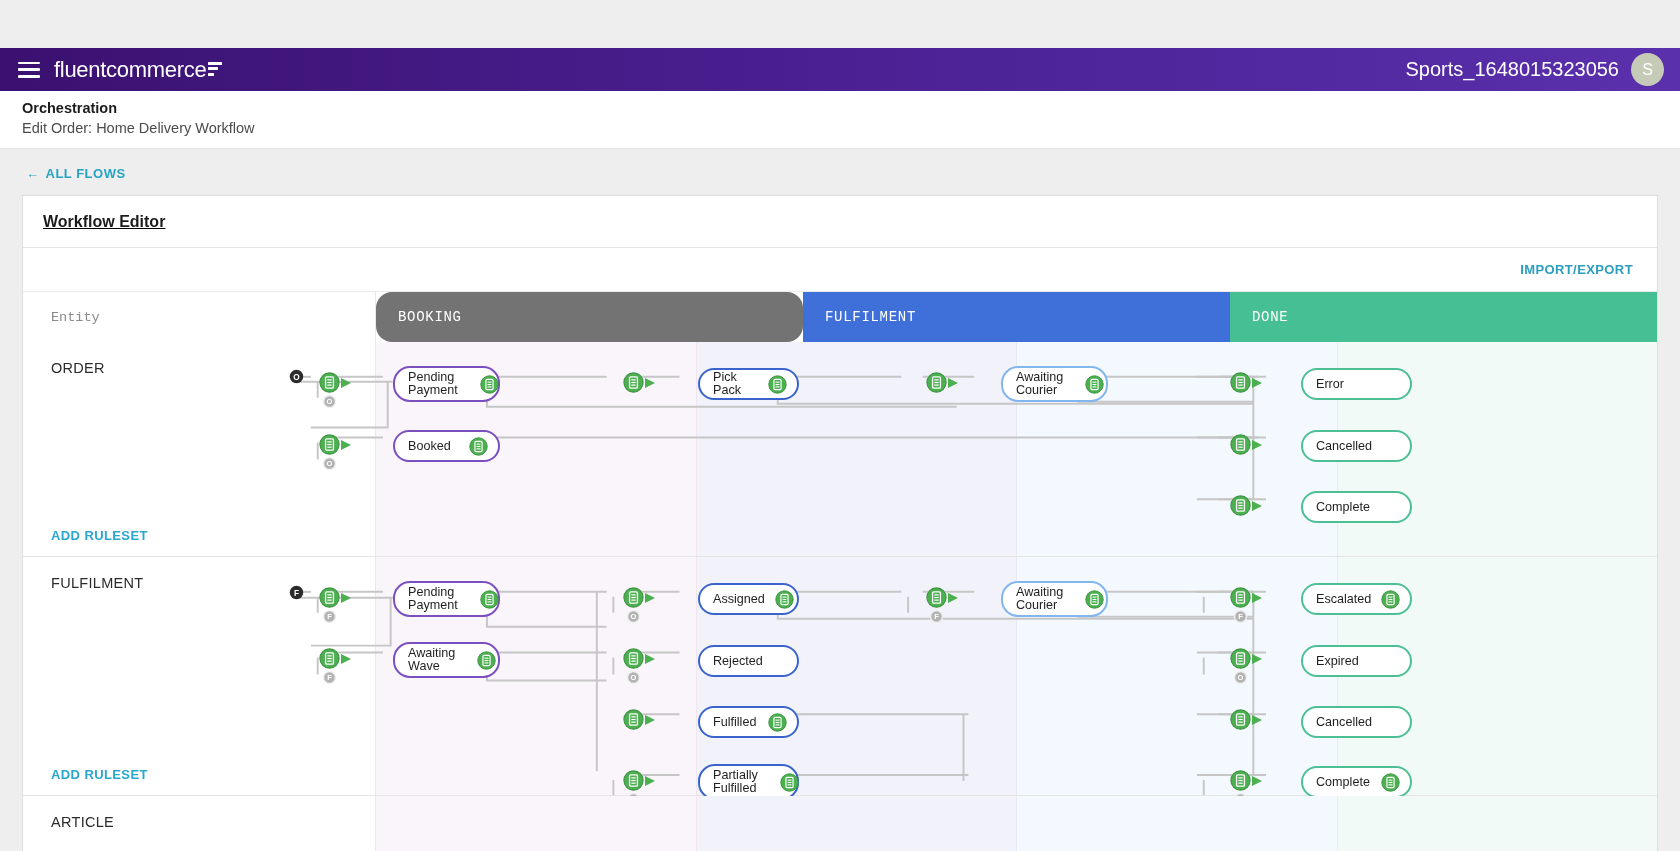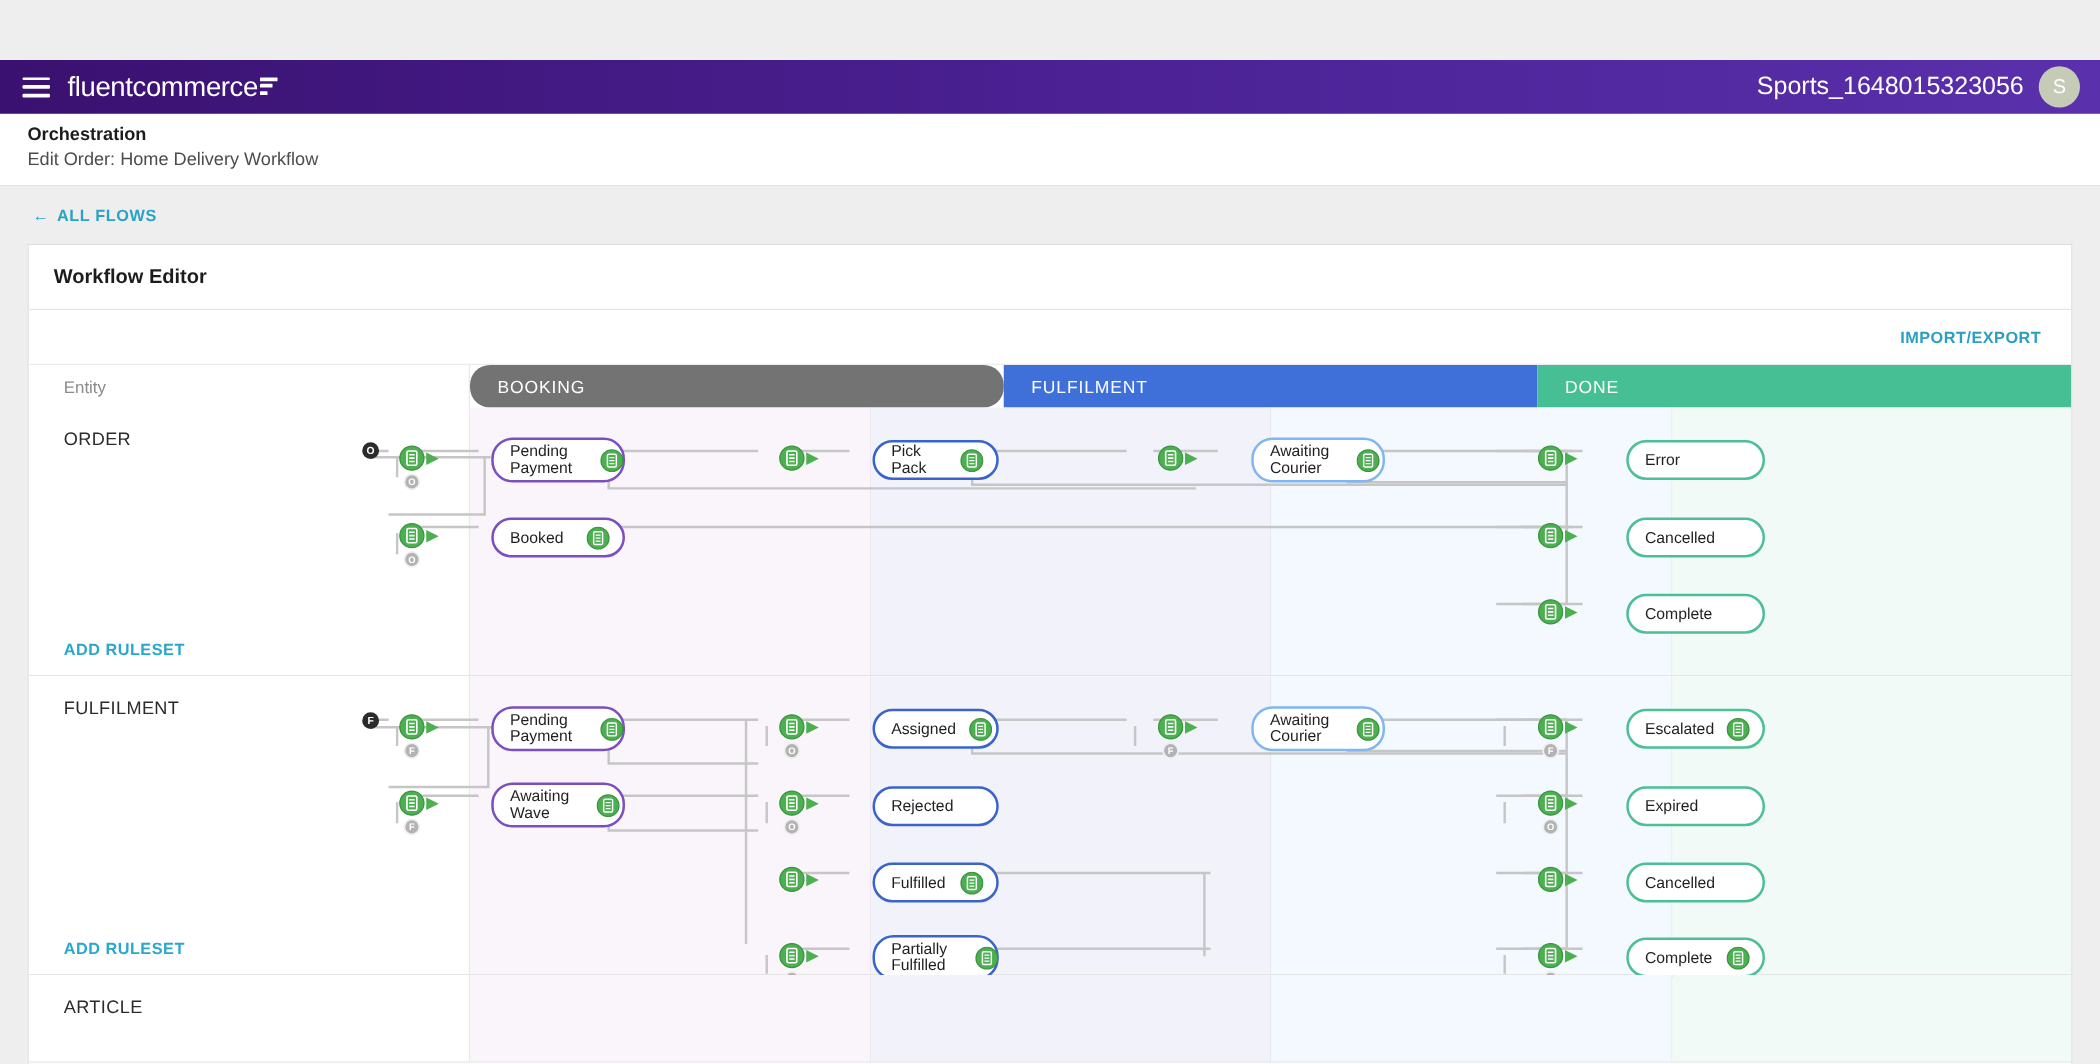--- a/index.html
+++ b/index.html
@@ -51,29 +51,29 @@
     color:#29a3c4; font-size:13px; font-weight:bold; letter-spacing:0.5px;
     text-decoration:none; cursor:pointer; display:inline-flex; align-items:center; gap:6px;
   }
 
   
   .card {
     margin: 0 22px; background:#fff;
     border:1px solid #dedede; border-bottom:none;
     height: 700px; overflow:hidden;
   }
-  .card-head { padding: 17px 6px 16px 20px; border-bottom:1px solid #e6e6e6; }
+  .card-head { padding: 17px 6px 16px 20px; border-bottom:1px solid #e6e6e6;text-decoration:underline; }
   .card-head h2 { font-size:16px; font-weight:bold; color:#1c1c1c; }
 
   .card-tools { height: 44px; display:flex; align-items:center; justify-content:flex-end;
     padding-right: 24px; border-bottom:1px solid #ececec;}
   .import-export { color:#2a9fc0; font-size:13px; font-weight:bold; letter-spacing:0.4px; cursor:pointer;}
 
   
-  .grid-head { display:flex; height:34px; }
+  .grid-head { display:flex; height:50px;font-family:Liberation Mono, monospace; }
   .gh-entity { width:353px; display:flex; align-items:center; padding-left:28px;
     font-size:13.5px; color:#8b8b8b; background:#fff; border-right:1px solid #e9e9e9;}
   .gh-col { flex:1; display:flex; align-items:center; padding-left:22px;
     color:#fff; font-size:14px; letter-spacing:0.7px; }
   .gh-col.booking   { background:#737373;border-radius:16px; }
   .gh-col.fulfilment{ background:#3f6fd8; }
   .gh-col.delivery  { background:#74b3f7; }
   .gh-col.done      { background:#45bf93; }
 
   

